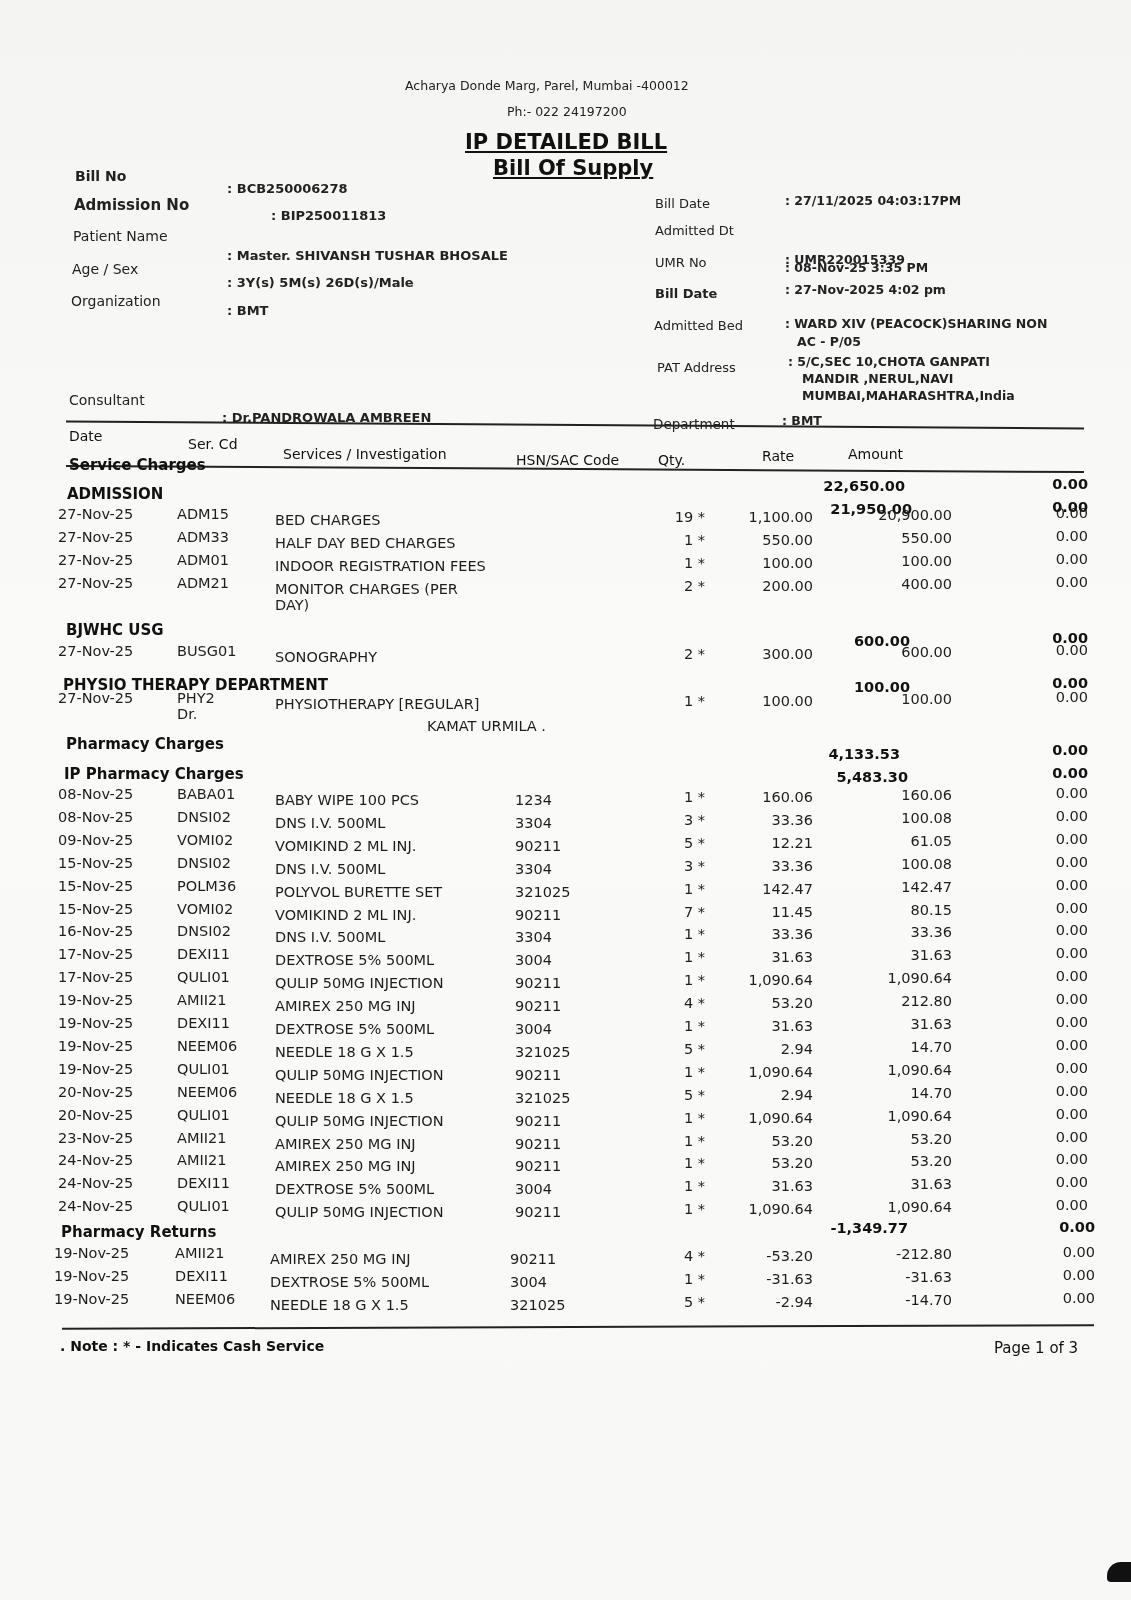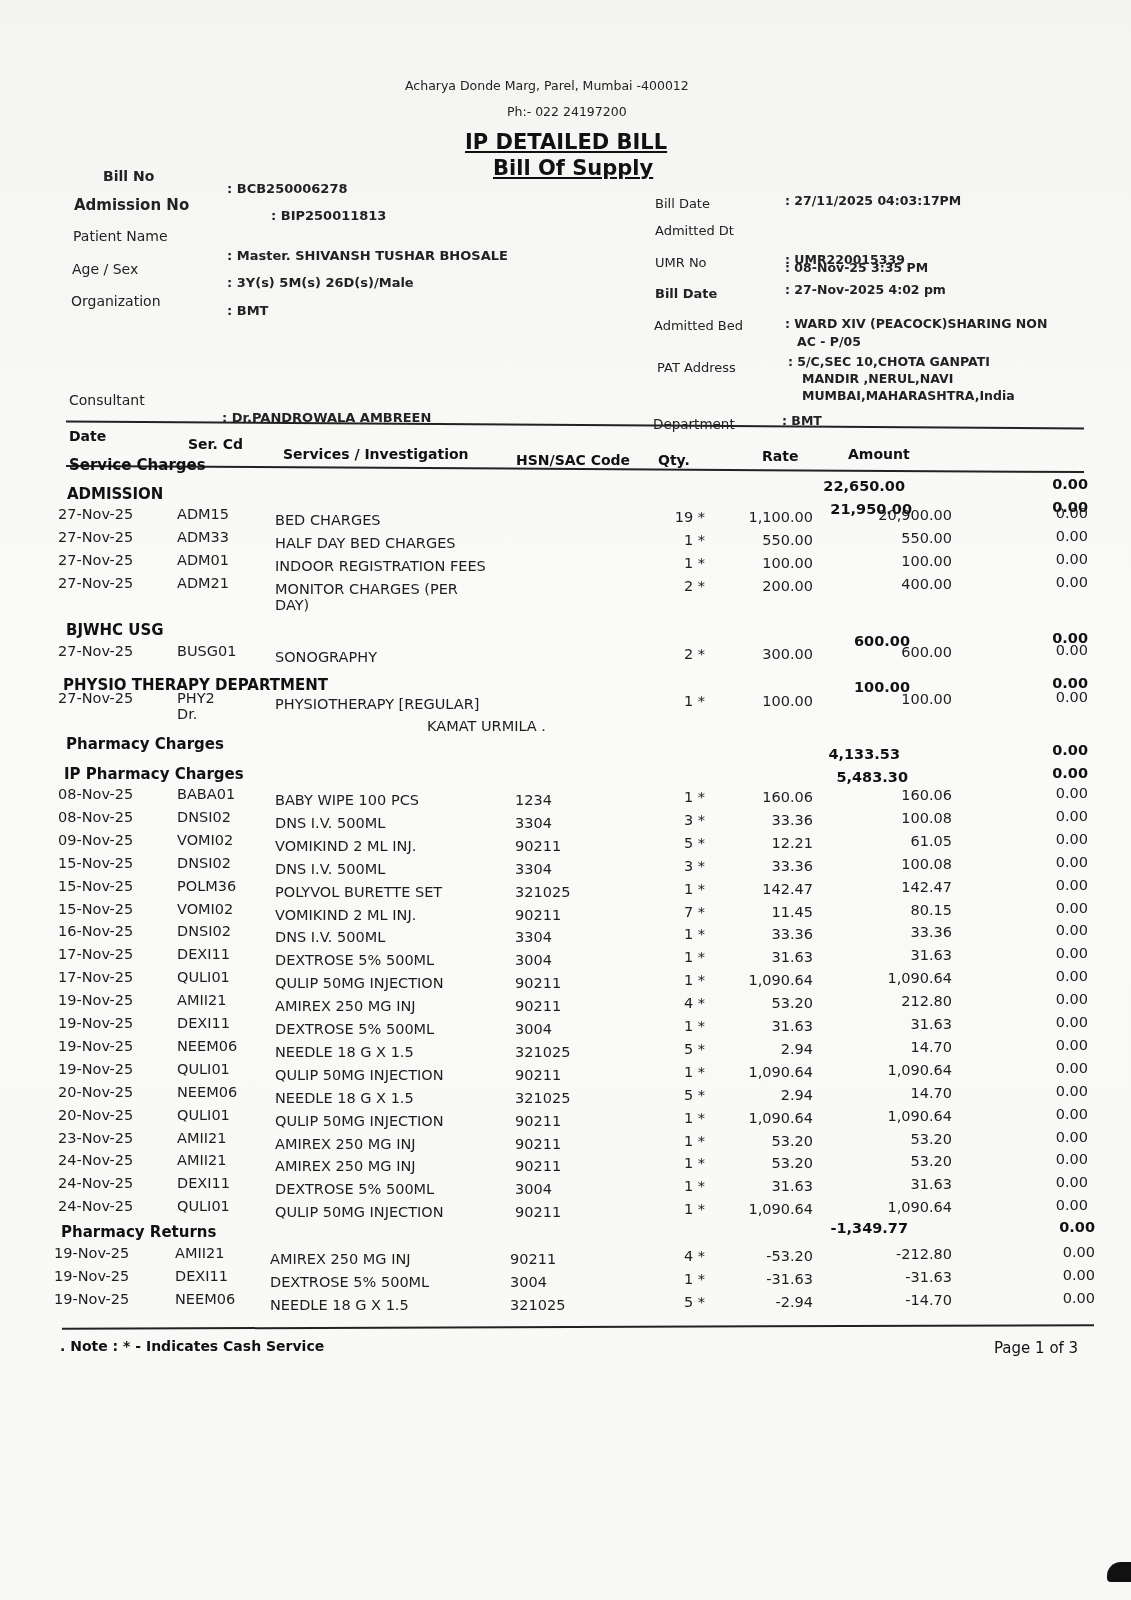--- a/index.html
+++ b/index.html
@@ -19,21 +19,21 @@
   .phone { left: 507px; top: 104px; font-size: 12.5px; color: #222; }
   .title1 { left: 465px; top: 130px; font-size: 21px; font-weight: bold; text-decoration: underline; color: #111; }
   .title2 { left: 493px; top: 156px; font-size: 21px; font-weight: bold; text-decoration: underline; color: #111; }
 
   .lbl { font-size: 14px; color: #222; }
   .lbl.b { font-weight: bold; }
   .val { font-size: 13px; font-weight: bold; color: #222; }
 
   .rule { position: absolute; height: 2px; background: #222; }
 
-  .th { font-size: 14px; font-weight: bold; color: #111; }
+  .th { font-size: 14px; font-weight: normal; color: #111; }
   .sect { font-size: 15px; font-weight: bold; color: #111; }
   .cell { font-size: 14.5px; color: #1d1d1d; }
   .num { font-size: 14.5px; color: #1d1d1d; text-align: right; }
   .numb { font-size: 14.5px; font-weight: bold; color: #111; text-align: right; }
   .r { position: absolute; }
   .note { font-size: 14px; font-weight: bold; color: #111; }
   .pg { font-size: 15px; color: #111; }
   .blot { position: absolute; right: 0; top: 1562px; width: 24px; height: 20px;
     background: #111; border-radius: 14px 0 0 4px; }
 </style>
@@ -41,21 +41,21 @@
 <body>
 
 <div class="page">
 
   <div class="abs addr">Acharya Donde Marg, Parel, Mumbai -400012</div>
   <div class="abs phone">Ph:- 022 24197200</div>
   <div class="abs title1">IP DETAILED BILL</div>
   <div class="abs title2">Bill Of Supply</div>
 
   <div>
-    <div class="abs lbl b" style="left:75px;top:168px;margin-left:28px;">Bill No</div>
+    <div class="abs lbl b" style="left:75px;top:168px;">Bill No</div>
     <div class="abs val" style="left:227px;top:181px;">: BCB250006278</div>
     <div class="abs lbl b" style="left:74px;top:196px;font-size:15px;">Admission No</div>
     <div class="abs val" style="left:227px;top:208px;margin-left:44px;">: BIP250011813</div>
     <div class="abs lbl" style="left:73px;top:228px;">Patient Name</div>
     <div class="abs val" style="left:227px;top:248px;">:  Master. SHIVANSH TUSHAR BHOSALE</div>
     <div class="abs lbl" style="left:72px;top:261px;">Age / Sex</div>
     <div class="abs val" style="left:227px;top:275px;">: 3Y(s) 5M(s) 26D(s)/Male</div>
     <div class="abs lbl" style="left:71px;top:293px;">Organization</div>
     <div class="abs val" style="left:227px;top:303px;">: BMT</div>
     <div class="abs lbl" style="left:69px;top:392px;">Consultant</div>

